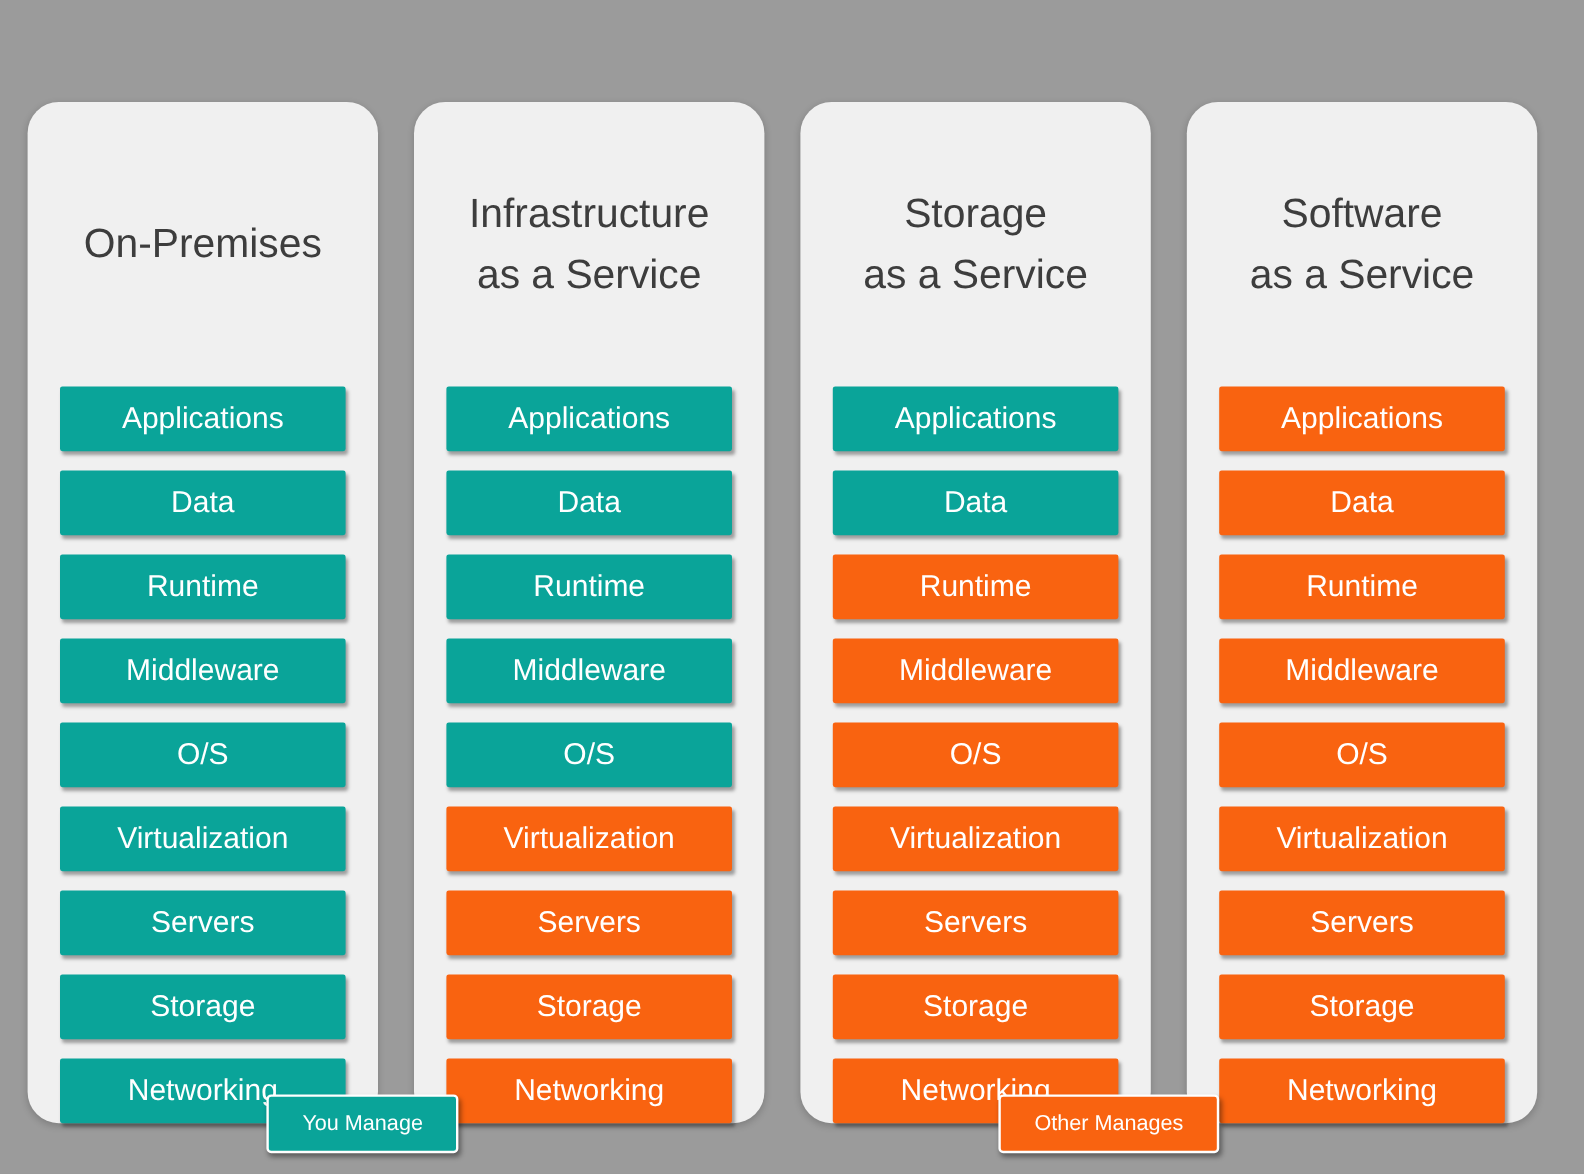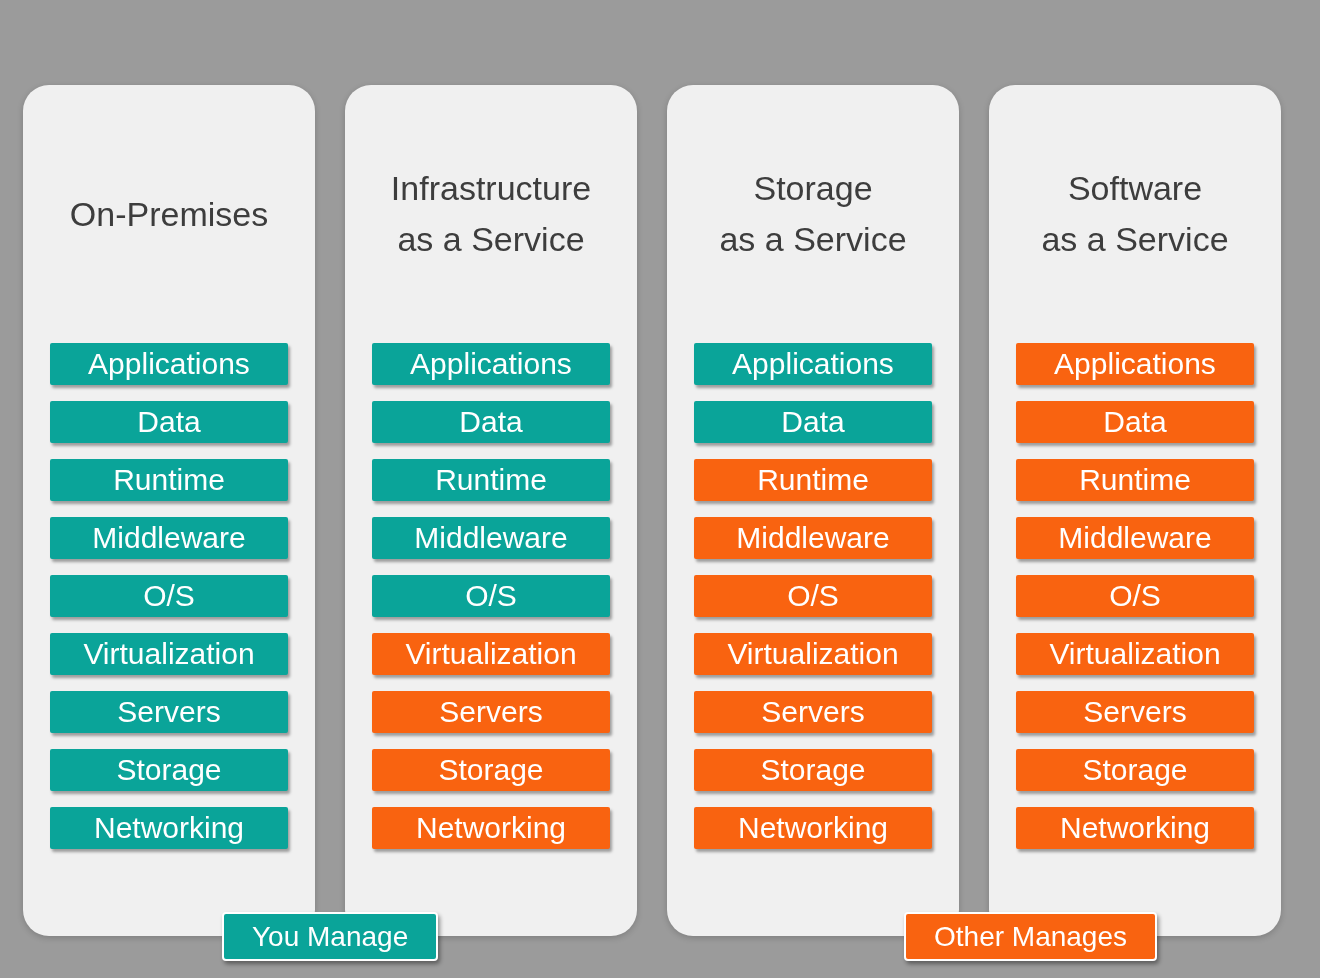--- a/index.html
+++ b/index.html
@@ -48,25 +48,25 @@
     color: var(--title-color, #3d3d3d);
     white-space: pre-line;
   }
   .blocks {
     display: flex;
     flex-direction: column;
     gap: 16px;
     padding: 0 27px;
   }
   .block {
-    height: 42px;
+    height: 54px;
     display: flex;
     align-items: center;
     justify-content: center;
-    font-size: 30px;
+    font-size: 25px;
     color: var(--block-text-color, #ffffff);
     border-radius: 2px;
     box-shadow: 2px 3px 3px rgba(0,0,0,0.35);
   }
   .block[data-owner="you"] { background: var(--you-color, #0aa499); }
   .block[data-owner="other"] { background: var(--other-color, #f96310); }
   .legend {
     position: absolute;
     top: 912px;
     left: 0;
@@ -74,28 +74,28 @@
     height: 50px;
   }
   .legend-item {
     position: absolute;
     top: 0;
     height: 49px;
     display: inline-flex;
     align-items: center;
     justify-content: center;
     padding: 0 28px;
-    font-size: 28px;
+    font-size: 18px;
     color: var(--block-text-color, #ffffff);
     border: 2px solid #ffffff;
     border-radius: 4px;
     box-shadow: 2px 3px 4px rgba(0,0,0,0.4);
   }
   .legend-you { left: 222px; background: var(--you-color, #0aa499); }
-  .legend-other { left: 904px; background: var(--other-color, #f96310); text-align: right; }
+  .legend-other { left: 832px; background: var(--other-color, #f96310); text-align: right; }
 </style>
 </head>
 <body>
 
 <div class="columns">
 
   <div class="column">
     <div class="column-title">On-Premises</div>
     <div class="blocks">
       <div class="block" data-owner="you">Applications</div>

